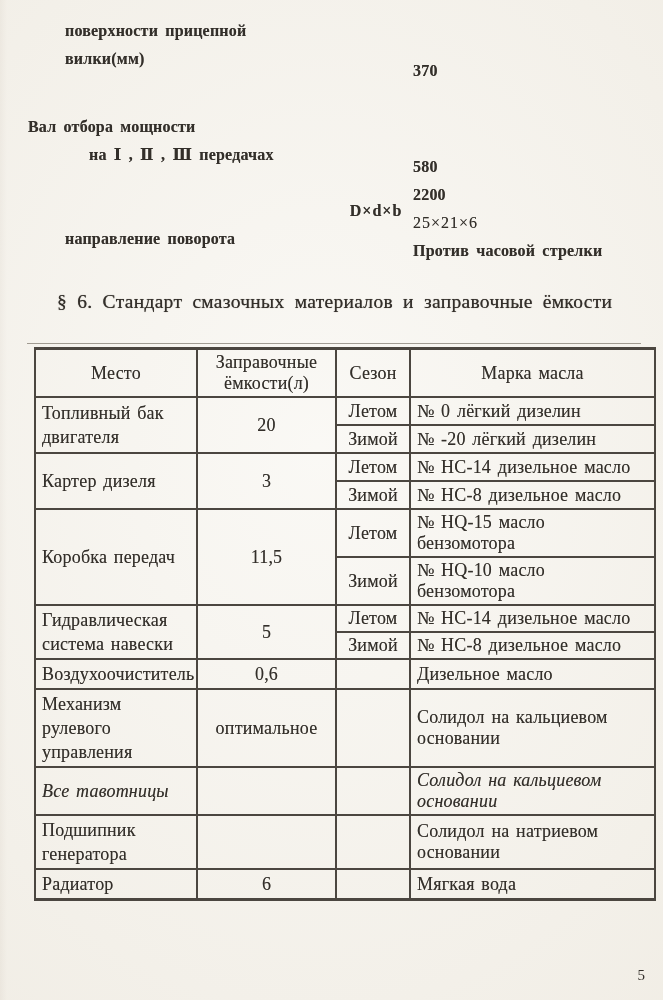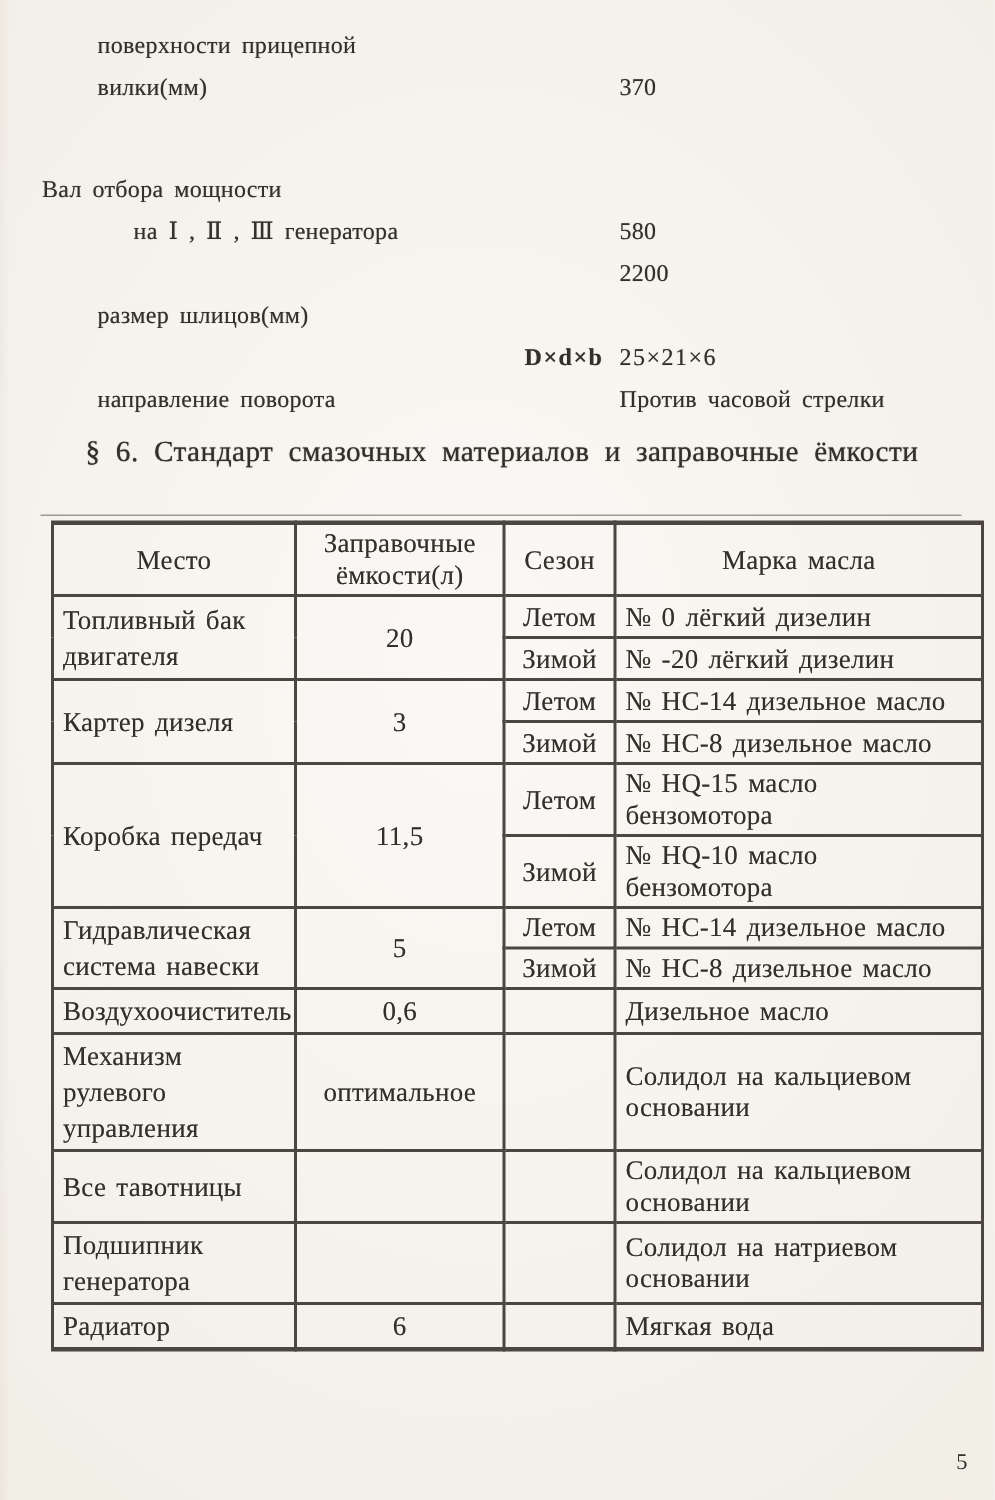--- a/index.html
+++ b/index.html
@@ -18,26 +18,26 @@
       #f4f1e9;
   }
   
   .specs {
     position: absolute; top: 17px; left: 0; right: 0;
     font-size: 16px;
     word-spacing: 3px;
     letter-spacing: 0.2px;
     text-shadow: 0 0 0.5px rgba(50,45,40,0.55);
   }
-  .spec-line { position: relative; height: 28px; line-height: 28px; white-space: nowrap; }
+  .spec-line { position: relative; height: 28px; line-height: 28px; white-space: nowrap; font-weight: bold; }
   .spec-line.indent-0 { padding-left: 28px; margin-top: 40px; }
   .spec-line.indent-1 { padding-left: 65px; }
   .spec-line.indent-2 { padding-left: 89px; }
   .spec-value {
-    position: absolute; left: 413px; top: 0;
+    position: absolute; left: 413px; top: 12px;
     white-space: nowrap;
   }
   .spec-line.formula { font-weight: bold; letter-spacing: 1px; text-align: center; }
   .spec-line.formula .spec-value { font-weight: normal; }
   
   .section-title {
     position: absolute; top: 291px; left: 57px; right: 10px;
     font-size: 19.5px;
     word-spacing: 5px;
     letter-spacing: 0.3px;
@@ -74,21 +74,21 @@
   th.h { text-align: center; line-height: 21px; }
   td.place { text-align: left; padding-left: 9px; line-height: 24px; }
   td.capacity { text-align: center; }
   td.season { text-align: center; }
   td.oil { text-align: left; padding-left: 11px; }
   tr.hdr      { height: 48px; }
   tr.sub28    { height: 28px; }
   tr.sub27    { height: 27px; }
   tr.r30      { height: 30px; }
   tr.r50      { height: 50px; }
-  tr.r44      { height: 29px; }
+  tr.r44      { height: 29px; font-style: italic; }
   tr.r46      { height: 32px; }
   tr.r28      { height: 28px; }
   
   .page-number {
     position: absolute; top: 967px; right: 18px;
     font-size: 15px;
   }
 </style>
 </head>
 <body>
@@ -100,28 +100,25 @@
     <span>поверхности прицепной</span>
   </div>
   <div class="spec-line indent-1">
     <span>вилки(мм)</span>
     <span class="spec-value">370</span>
   </div>
   <div class="spec-line indent-0">
     <span>Вал отбора мощности</span>
   </div>
   <div class="spec-line indent-2">
-    <span>на Ⅰ , Ⅱ , Ⅲ генератора</span>
+    <span>на Ⅰ , Ⅱ , Ⅲ передачах</span>
     <span class="spec-value">580</span>
   </div>
   <div class="spec-line indent-2">
     <span class="spec-value">2200</span>
-  </div>
-  <div class="spec-line indent-1">
-    <span>размер шлицов(мм)</span>
   </div>
   <div class="spec-line indent-2 formula">
     <span>D×d×b</span>
     <span class="spec-value">25×21×6</span>
   </div>
   <div class="spec-line indent-1">
     <span>направление поворота</span>
     <span class="spec-value">Против часовой стрелки</span>
   </div>
 </div>

